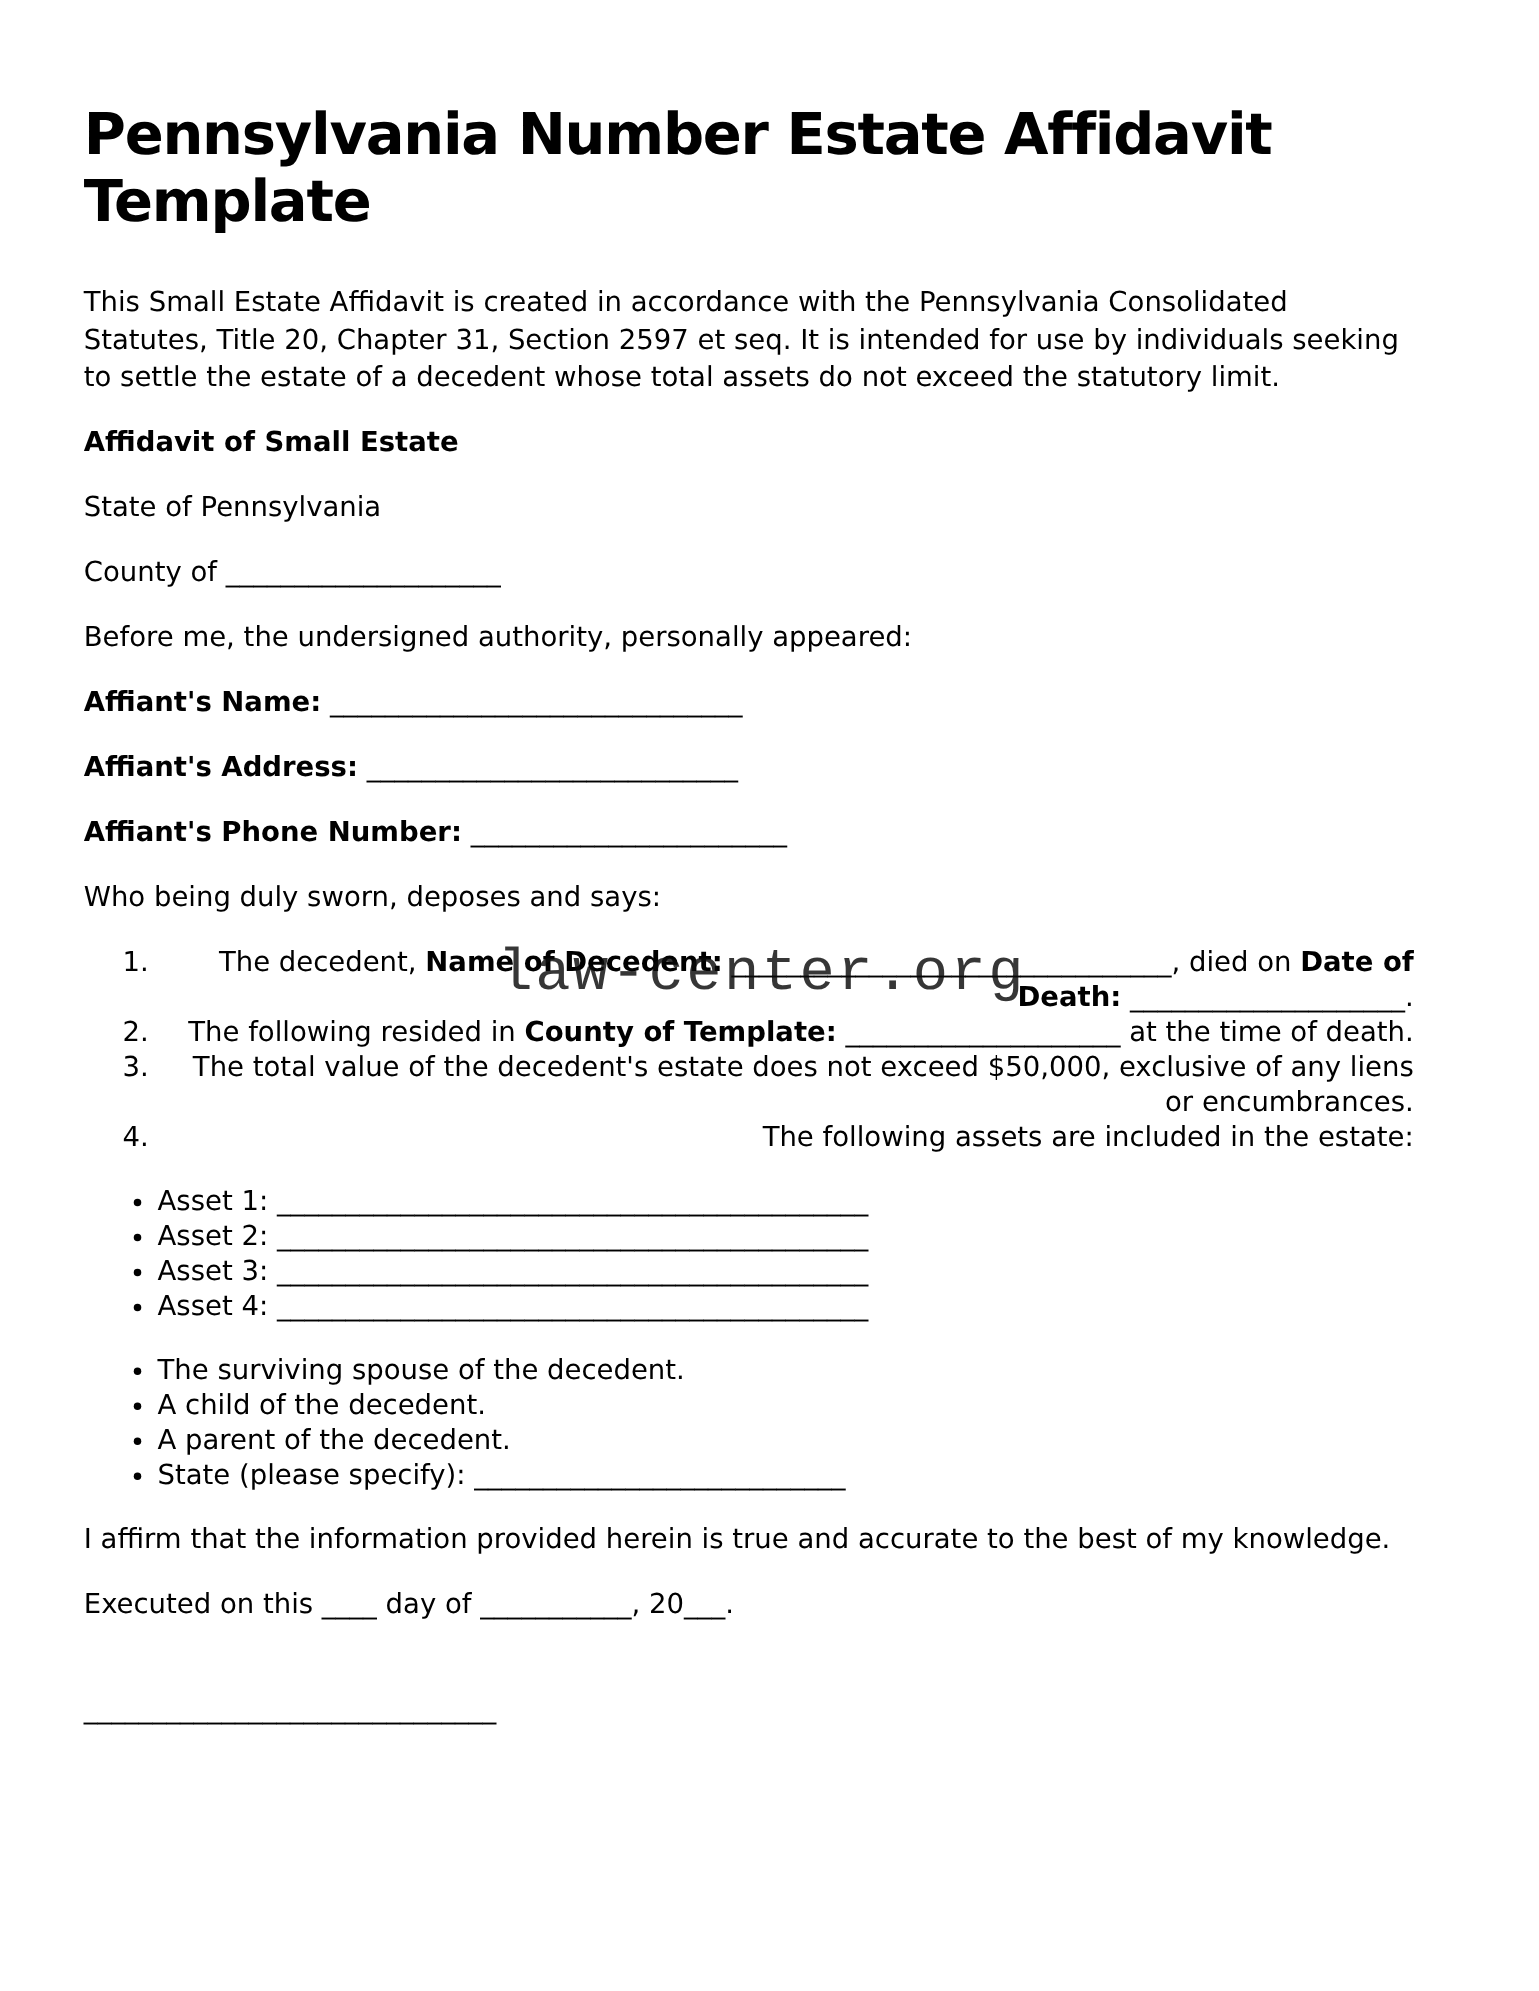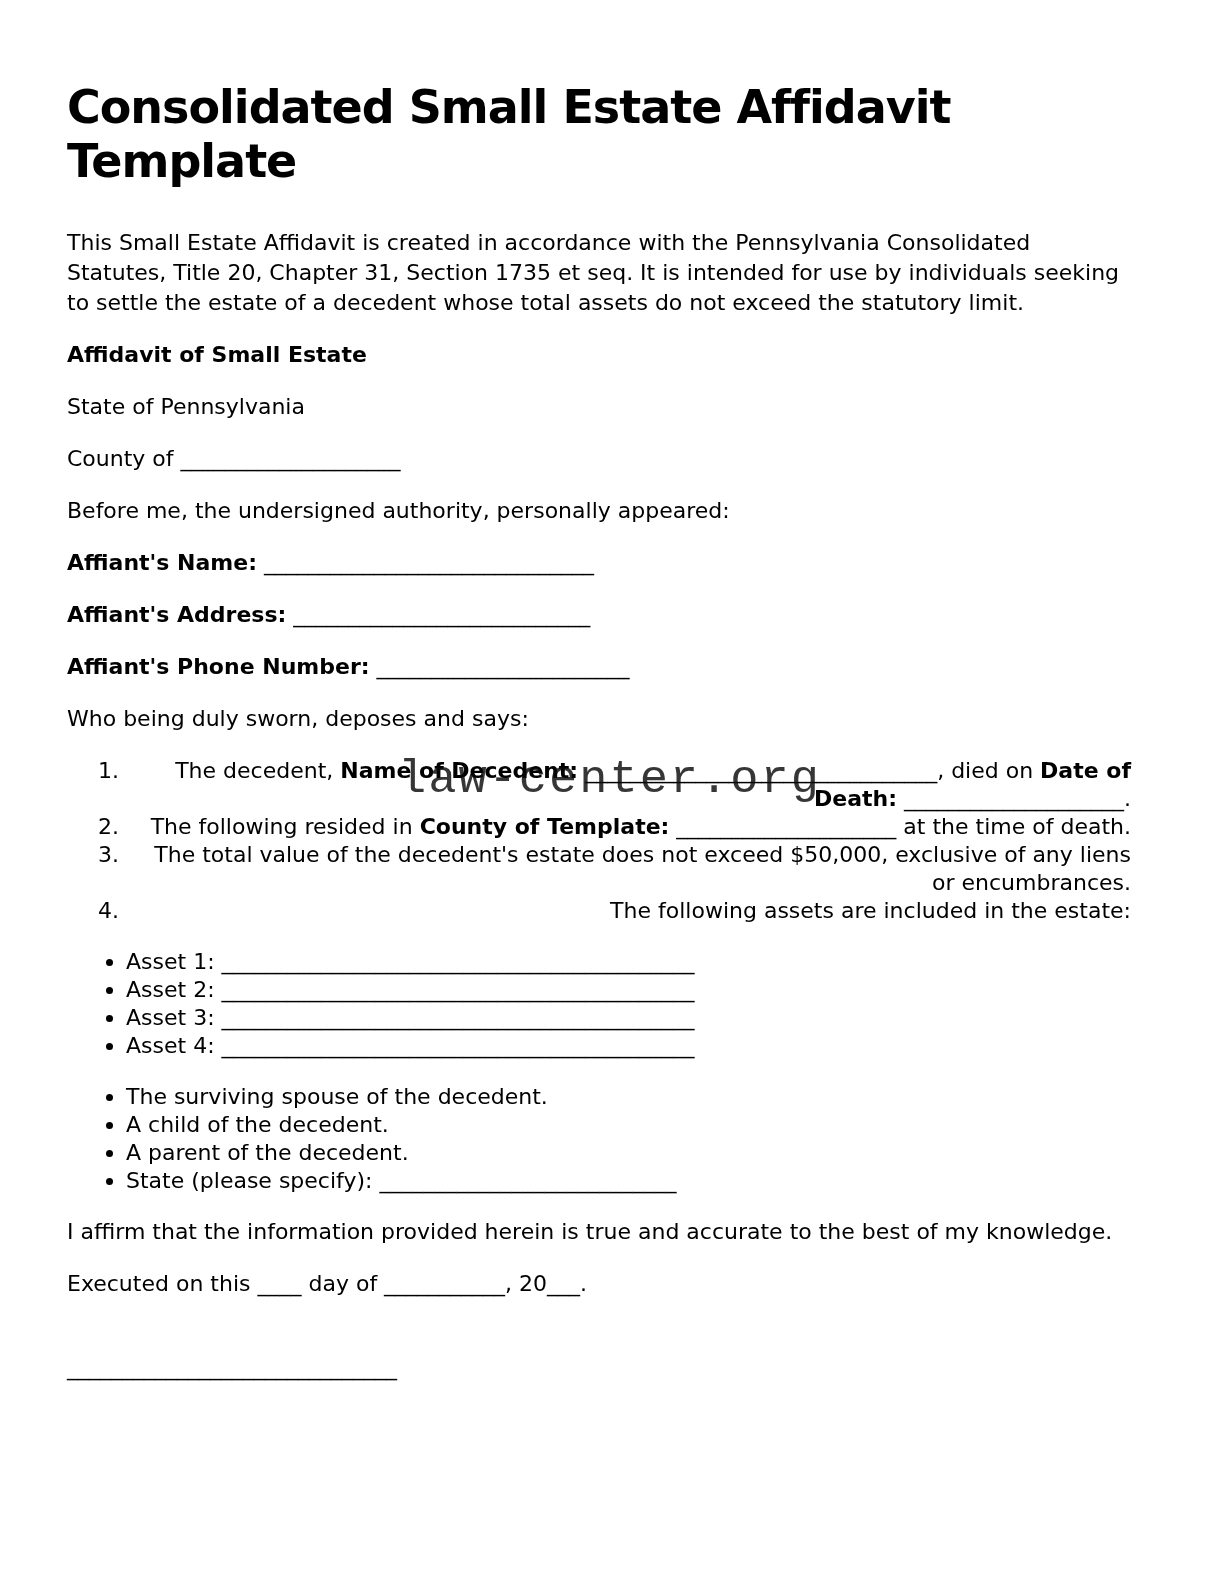--- a/index.html
+++ b/index.html
@@ -51,23 +51,23 @@
     pointer-events: none;
   }
 </style>
 </head>
 <body>
 
 <div class="page">
 
   <div class="watermark">law-center.org</div>
 
-  <h1><span>Consolidated Small Estate Affidavit</span><br><span>Template</span></h1>
+  <h1><span>Pennsylvania Number Estate Affidavit</span><br><span>Template</span></h1>
 
-  <p class="first">This Small Estate Affidavit is created in accordance with the Pennsylvania Consolidated Statutes, Title 20, Chapter 31, Section 1735 et seq. It is intended for use by individuals seeking to settle the estate of a decedent whose total assets do not exceed the statutory limit.</p>
+  <p class="first">This Small Estate Affidavit is created in accordance with the Pennsylvania Consolidated Statutes, Title 20, Chapter 31, Section 2597 et seq. It is intended for use by individuals seeking to settle the estate of a decedent whose total assets do not exceed the statutory limit.</p>
 
   <p class="bold">Affidavit of Small Estate</p>
 
   <p>State of Pennsylvania</p>
 
   <p>County of ____________________</p>
 
   <p>Before me, the undersigned authority, personally appeared:</p>
 
   <p><b>Affiant's Name:</b><span> ______________________________</span></p>

